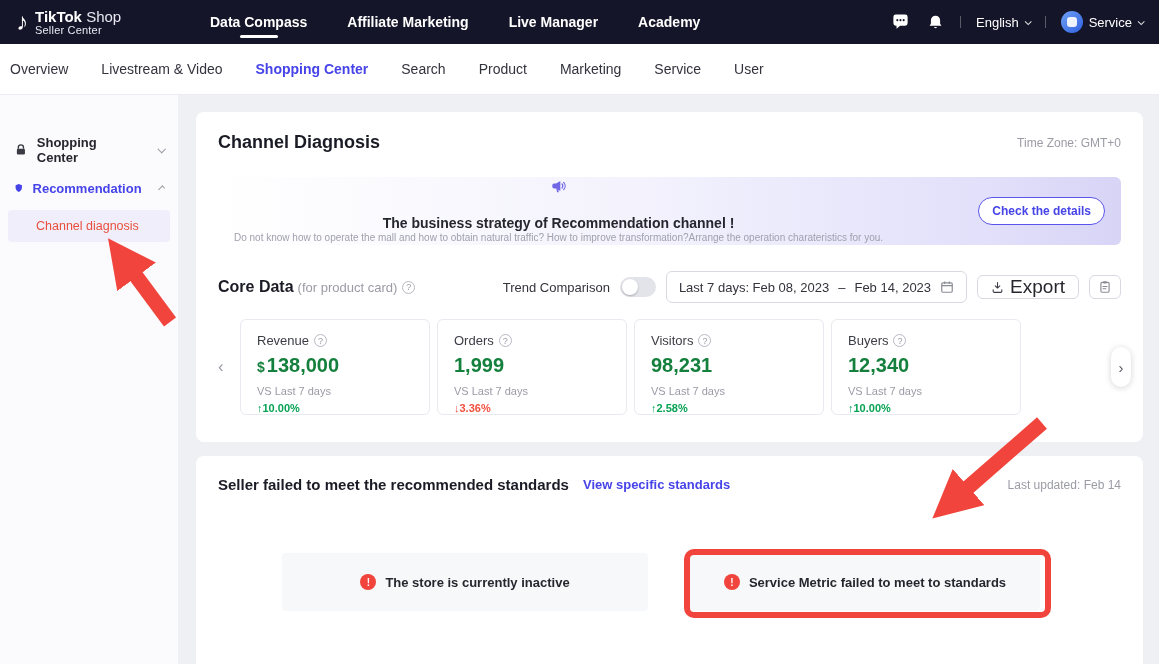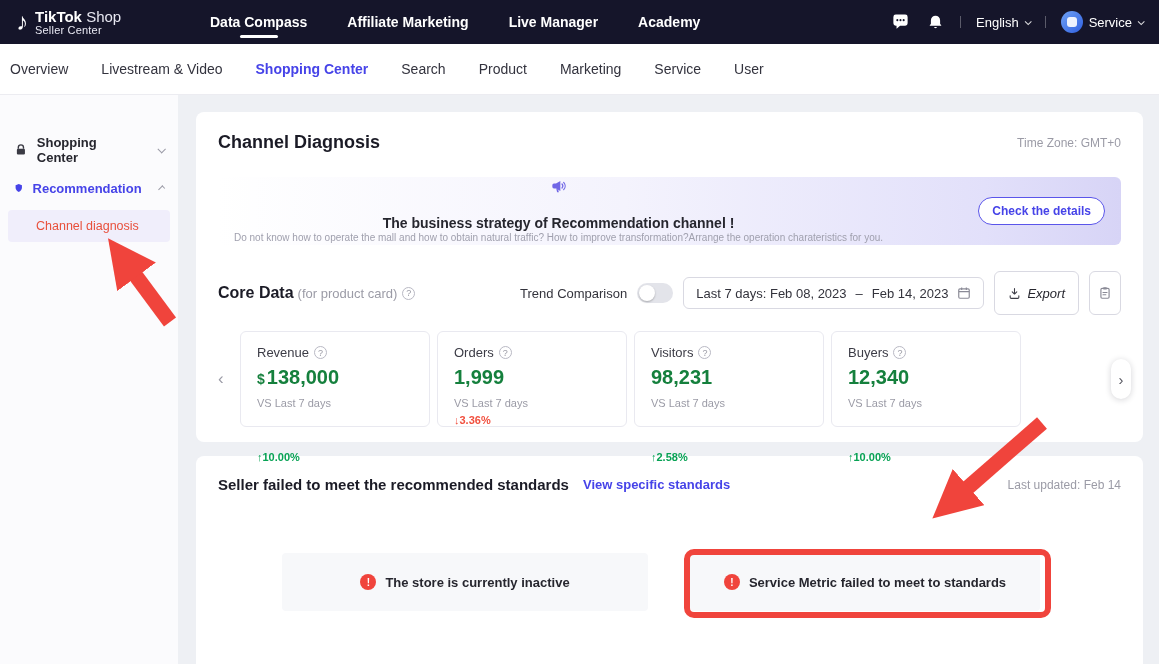--- a/index.html
+++ b/index.html
@@ -66,33 +66,33 @@
   .core-title { font-size:16px; font-weight:700; color:#1b1b26; }
   .core-sub { font-size:13px; color:#9b9ba6; margin-left:4px; }
   .q { display:inline-flex; align-items:center; justify-content:center; width:13px; height:13px; border:1px solid #b9b9c4;
     border-radius:50%; font-size:9px; color:#9a9aa4; margin-left:5px; flex-shrink:0; }
   .core-right { margin-left:auto; display:flex; align-items:center; gap:10px; }
   .trend-label { font-size:13px; color:#33333c; }
   .toggle { width:36px; height:20px; border-radius:10px; background:#e3e4ea; position:relative; cursor:pointer; flex-shrink:0; }
   .knob { position:absolute; top:2px; left:2px; width:16px; height:16px; border-radius:50%; background:#fff; box-shadow:0 1px 2px rgba(0,0,0,.25); }
   .date-box { border:1px solid #d9d9e2; border-radius:6px; height:32px; display:flex; align-items:center; gap:9px; padding:4px 12px;
     font-size:13px; color:#33333c; cursor:pointer; white-space:nowrap; }
-  .btn { border:1px solid #d9d9e2; border-radius:6px; height:44px; display:flex; align-items:center; gap:6px; padding:0 13px;
-    background:#fff; font-size:13px; color:#26262e; cursor:pointer;font-style:italic; }
+  .btn { border:1px solid #d9d9e2; border-radius:6px; height:24px; display:flex; align-items:center; gap:6px; padding:0 13px;
+    background:#fff; font-size:19px; color:#26262e; cursor:pointer; }
   .icon-btn { width:32px; padding:0; justify-content:center; }
 
   .metrics-wrap { margin-top:16px; position:relative; padding-left:22px; }
   .metrics { display:flex; gap:7px; }
   .metric-card { width:190px; height:96px; border:1px solid #e9e9f0; border-radius:6px; padding:13px 16px; background:#fff; }
   .m-label { display:flex; align-items:center; font-size:13px; color:#3c3c46; }
   .m-value { margin-top:6px; font-size:20px; font-weight:700; color:#15803d; }
   .m-prefix { font-size:14px; font-weight:600; margin-right:2px; }
   .m-vs { margin-top:8px; font-size:11px; color:#9b9ba6; display:flex; align-items:flex-start; gap:5px;flex-direction:column; }
   .delta { font-weight:700; font-size:11px; }
-  .delta.up { color:#07a254;margin-top:37px; }
+  .delta.up { color:#07a254; }
   .delta.down { color:#f14f3e; }
   .car-prev { position:absolute; left:0; top:38px; font-size:17px; color:#9b9ba6; cursor:pointer; }
   .car-next { position:absolute; right:-10px; top:28px; width:20px; height:40px; background:#fff; border-radius:10px;
     box-shadow:0 1px 6px rgba(20,20,40,.18); display:flex; align-items:center; justify-content:center; font-size:15px; color:#55555f; cursor:pointer; }
 
   
   .std-head { display:flex; align-items:center; gap:14px; }
   .std-title { font-size:15px; font-weight:700; color:#1b1b26; }
   .std-link { font-size:13px; font-weight:600; color:#4643e8; cursor:pointer; }
   .std-updated { margin-left:auto; font-size:12px; color:#9b9ba6; }

